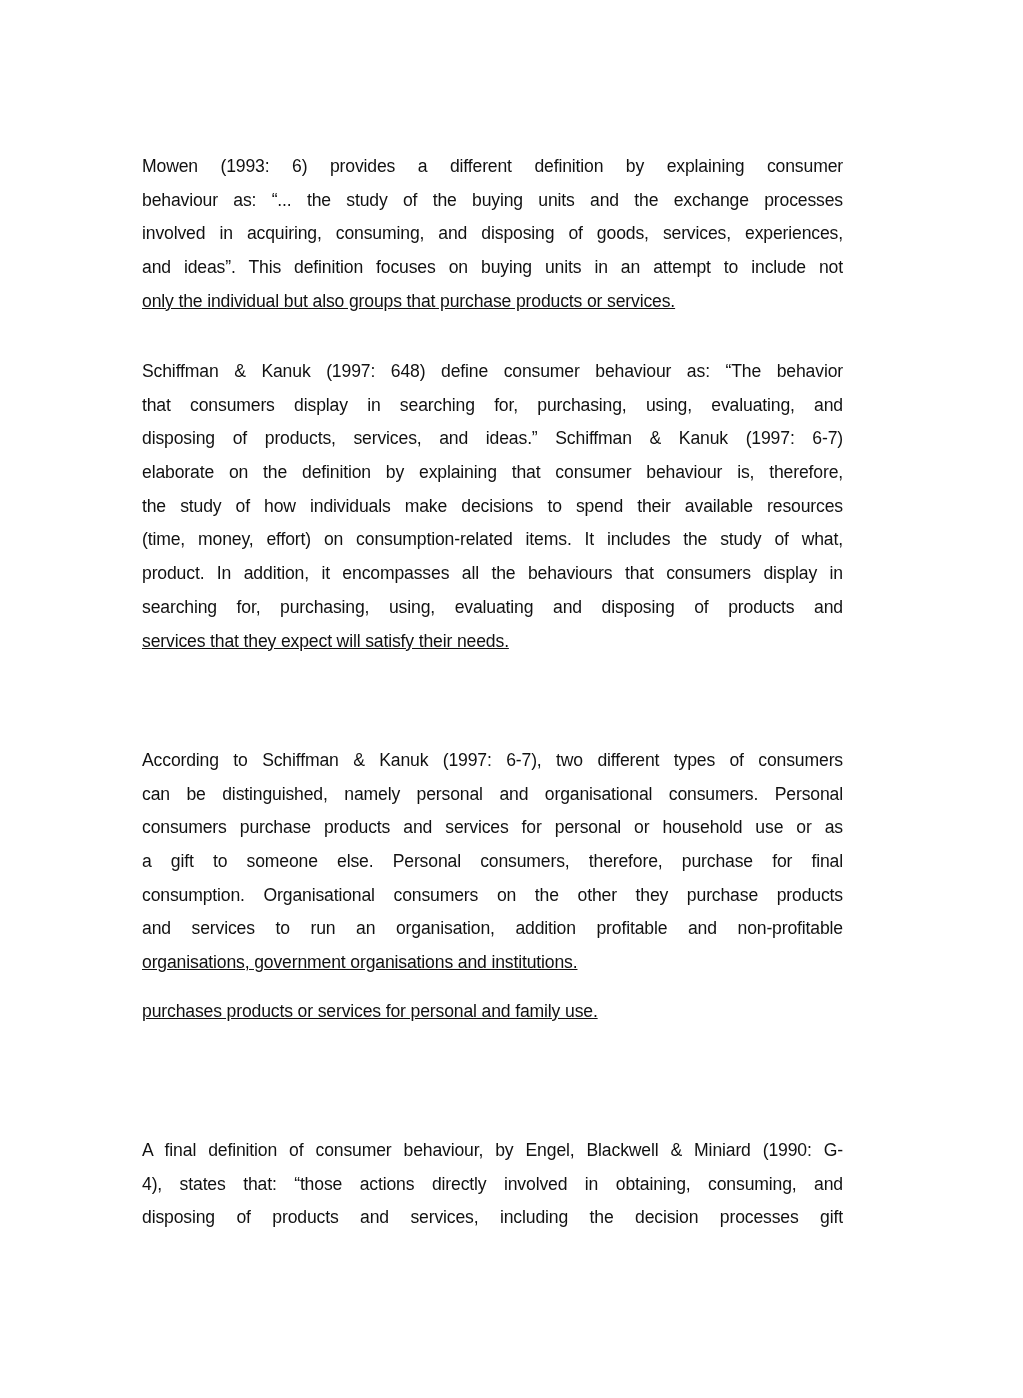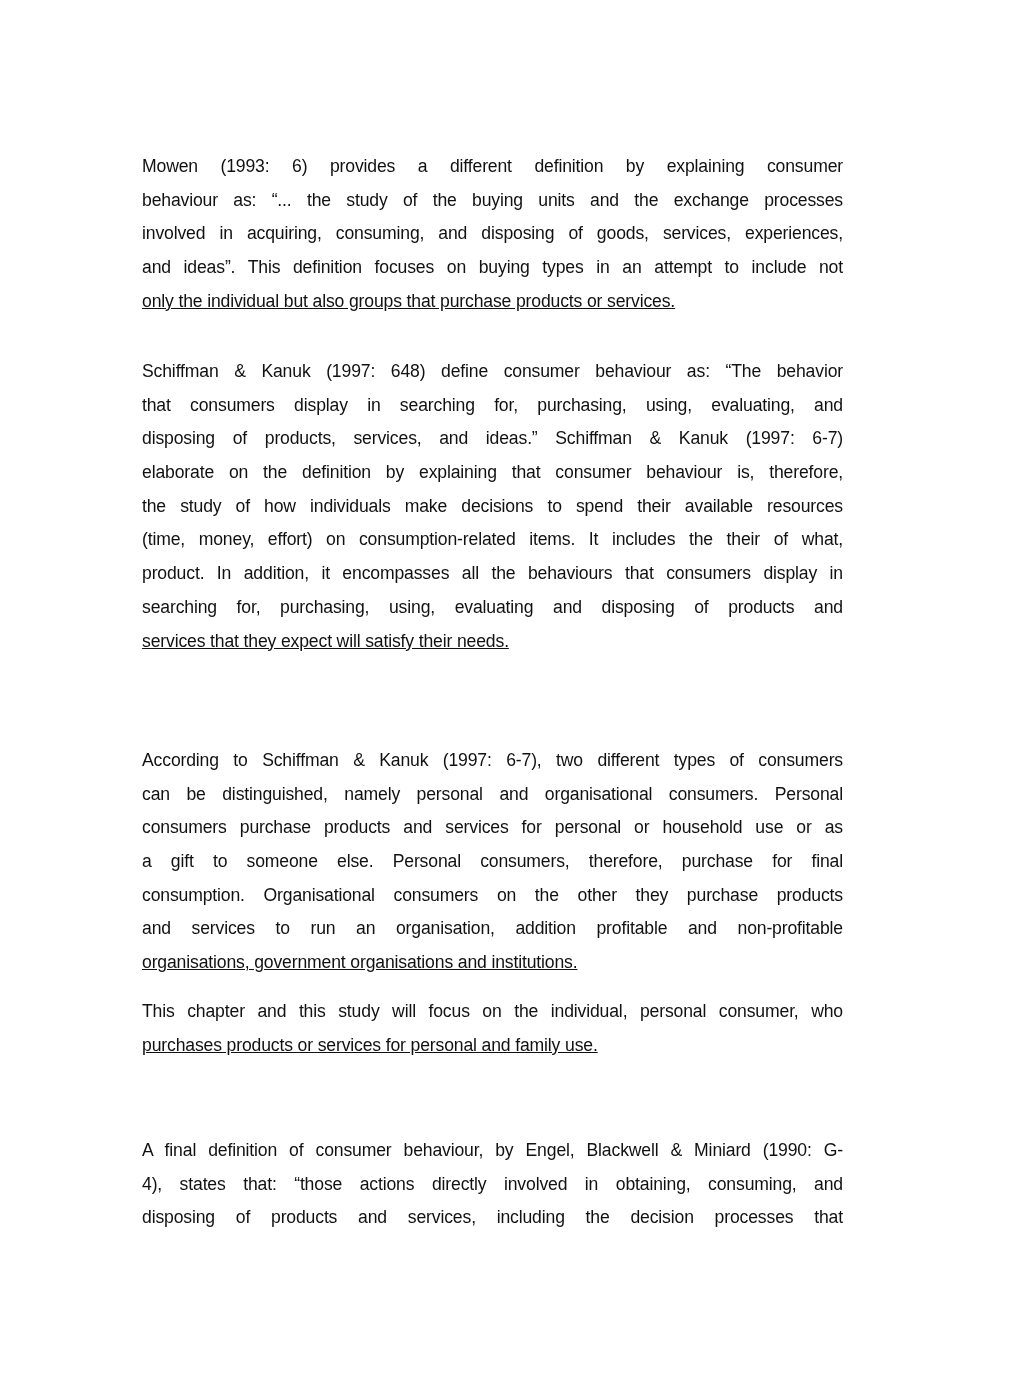--- a/index.html
+++ b/index.html
@@ -52,50 +52,49 @@
   </style>
 </head>
 <body>
 
 <div class="page">
 
   <div class="para" id="p1">
     <span class="line">Mowen (1993: 6) provides a different definition by explaining consumer</span>
     <span class="line">behaviour as: “... the study of the buying units and the exchange processes</span>
     <span class="line">involved in acquiring, consuming, and disposing of goods, services, experiences,</span>
-    <span class="line">and ideas”.  This definition focuses on buying types in an attempt to include not</span>
+    <span class="line">and ideas”.  This definition focuses on buying units in an attempt to include not</span>
     <span class="line last">only the individual but also groups that purchase products or services.</span>
   </div>
 
   <div class="para" id="p2">
     <span class="line">Schiffman &amp; Kanuk (1997: 648) define consumer behaviour as: “The behavior</span>
     <span class="line">that consumers display in searching for, purchasing, using, evaluating, and</span>
     <span class="line">disposing of products, services, and ideas.”  Schiffman &amp; Kanuk (1997: 6-7)</span>
     <span class="line">elaborate on the definition by explaining that consumer behaviour is, therefore,</span>
     <span class="line">the study of how individuals make decisions to spend their available resources</span>
-    <span class="line">(time, money, effort) on consumption-related items.  It includes the their of what,</span>
+    <span class="line">(time, money, effort) on consumption-related items.  It includes the study of what,</span>
     <span class="line">product.  In addition, it encompasses all the behaviours that consumers display in</span>
     <span class="line">searching for, purchasing, using, evaluating and disposing of products and</span>
     <span class="line last">services that they expect will satisfy their needs.</span>
   </div>
 
   <div class="para" id="p3">
     <span class="line">According to Schiffman &amp; Kanuk (1997: 6-7), two different types of consumers</span>
     <span class="line">can be distinguished, namely personal and organisational consumers.  Personal</span>
     <span class="line">consumers purchase products and services for personal or household use or as</span>
     <span class="line">a gift to someone else.  Personal consumers, therefore, purchase for final</span>
     <span class="line">consumption.  Organisational consumers on the other they purchase products</span>
     <span class="line">and services to run an organisation, addition profitable and non-profitable</span>
     <span class="line last">organisations, government organisations and institutions.</span>
   </div>
 
   <div class="para" id="p4">
-    <span class="line"> This chapter and this study will focus on the individual, personal consumer, who</span>
     <span class="line last">purchases products or services for personal and family use.</span>
   </div>
 
   <div class="para" id="p5">
     <span class="line">A final definition of consumer behaviour, by Engel, Blackwell &amp; Miniard (1990: G-</span>
     <span class="line">4), states that: “those actions directly involved in obtaining, consuming, and</span>
-    <span class="line">disposing of products and services, including the decision processes that</span>
+    <span class="line">disposing of products and services, including the decision processes gift</span>
   </div>
 
 </div>
 
 </body></html>

